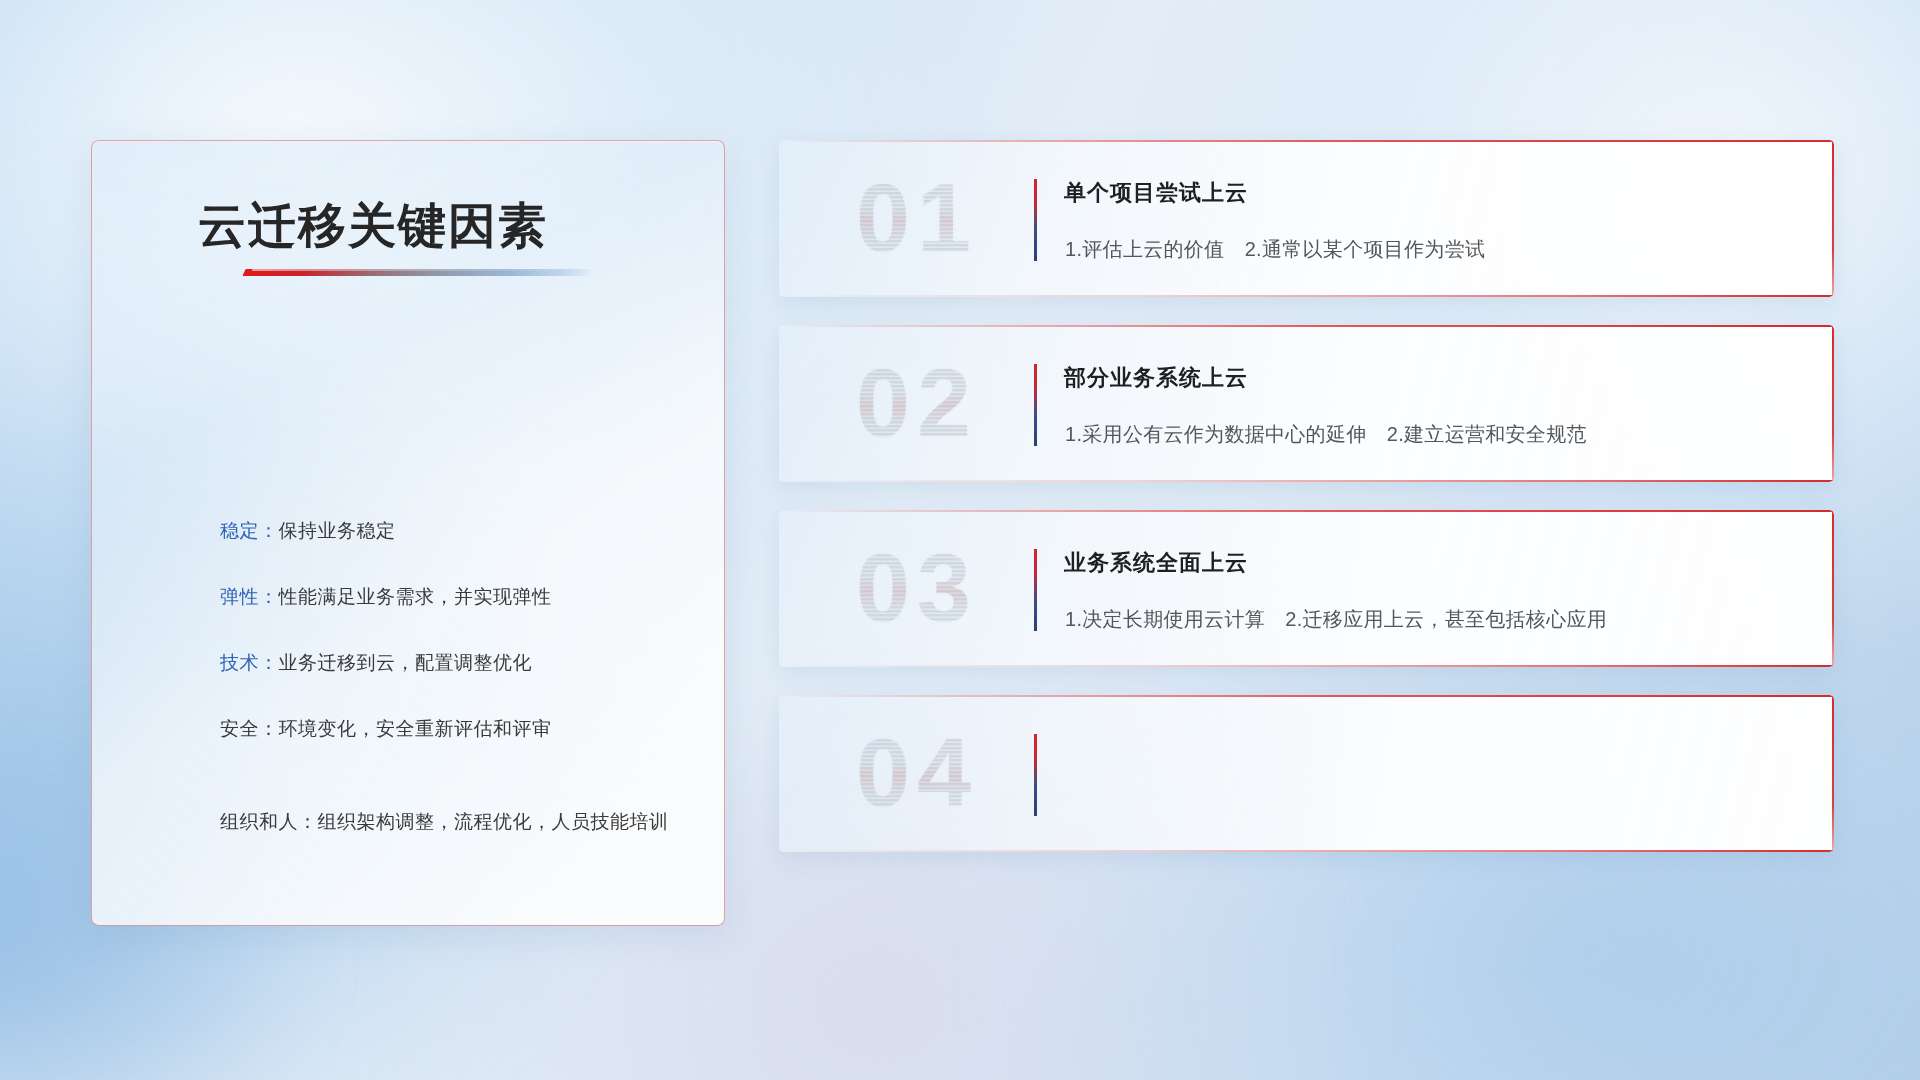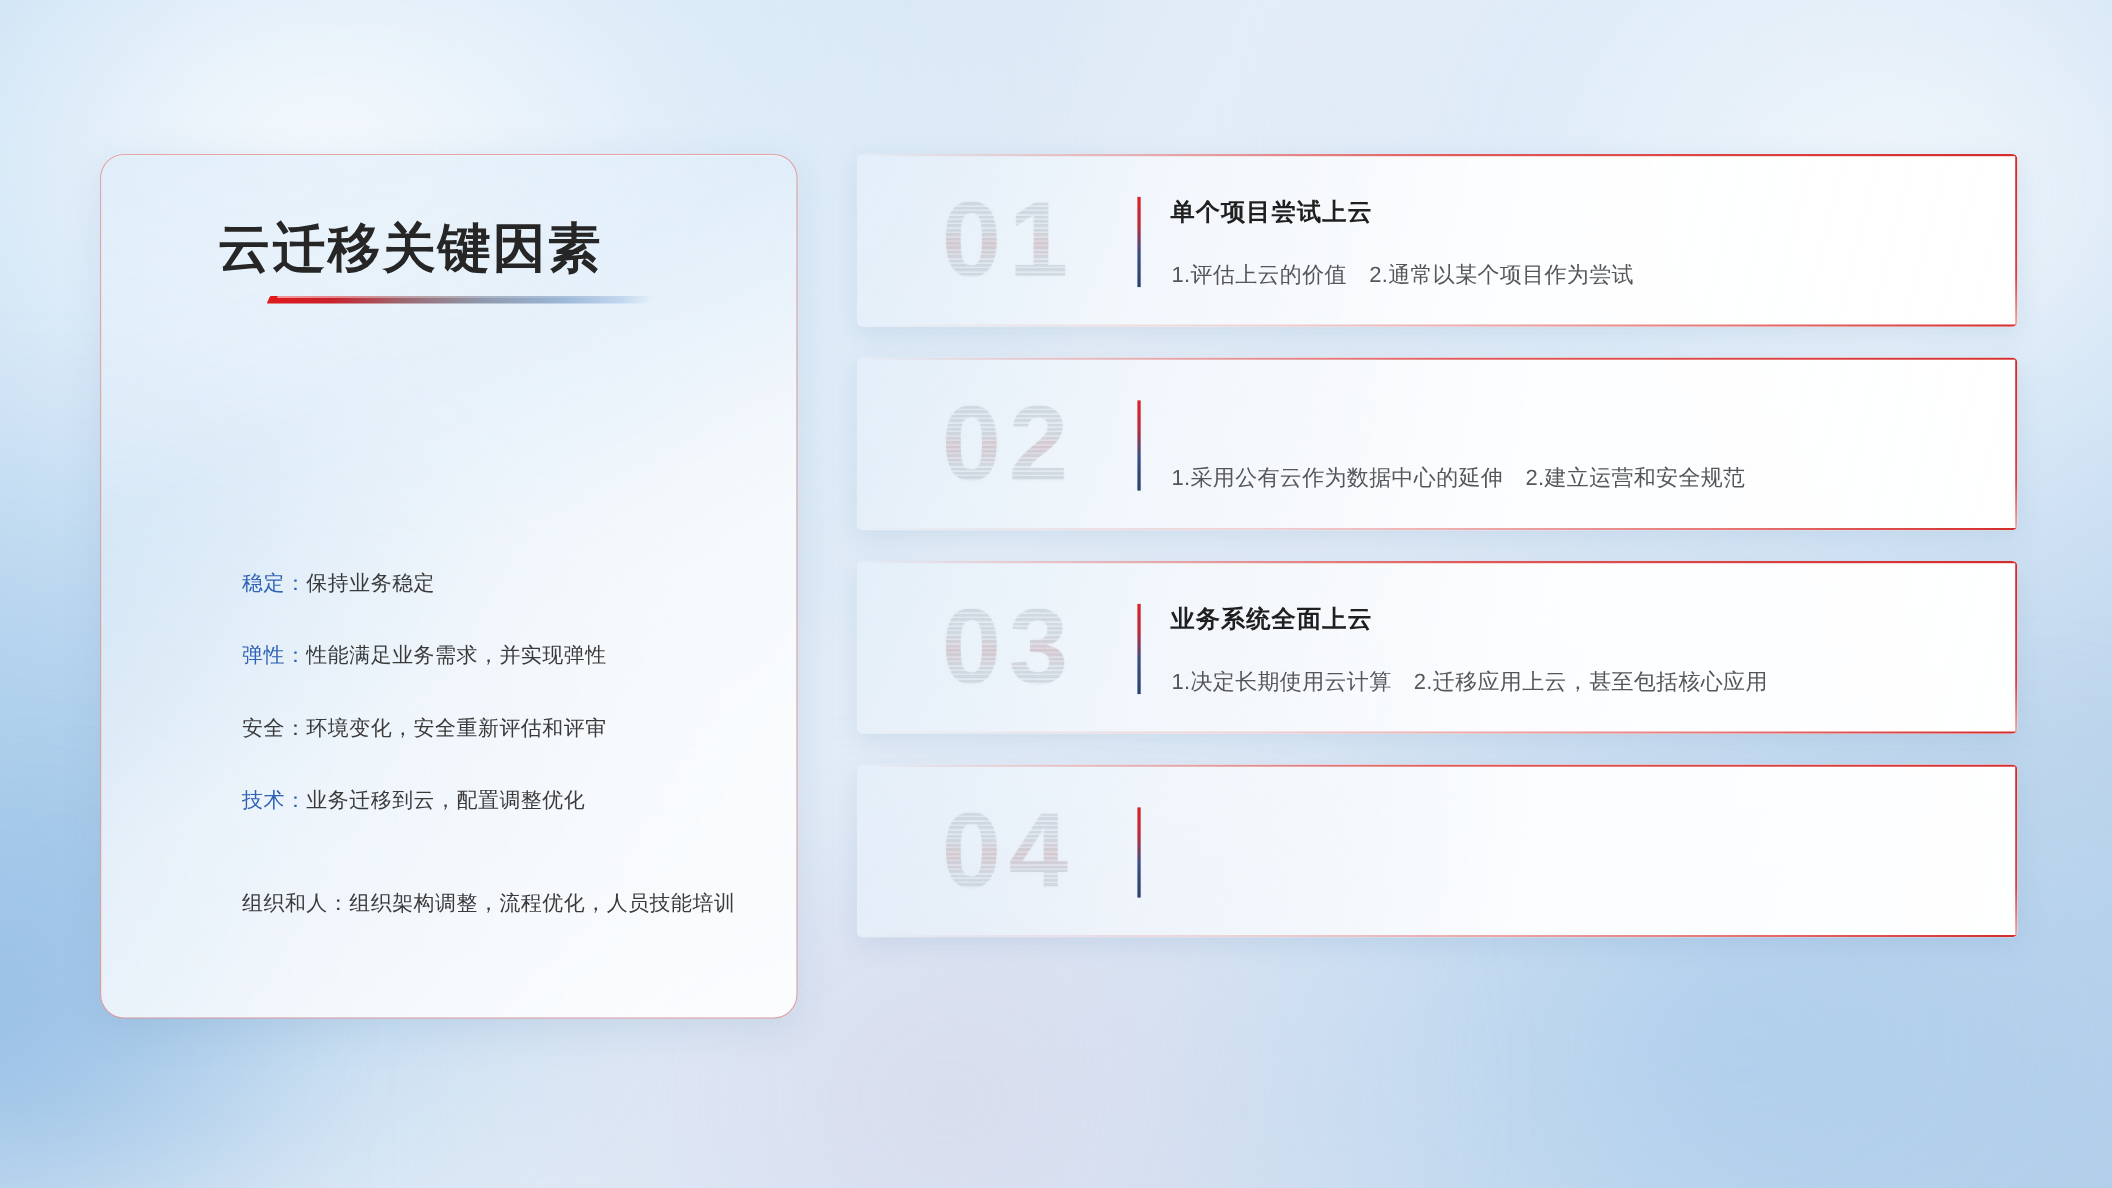--- a/index.html
+++ b/index.html
@@ -48,21 +48,21 @@
     background:radial-gradient(ellipse at 45% 50%, rgba(118,170,220,.50) 0%, rgba(255,255,255,0) 72%);
     filter:blur(40px);
   }
 
   
   #stage { position:absolute; inset:0; z-index:2; }
 
   
   .left-panel {
     position:absolute; left:91px; top:140px; width:634px; height:786px;
-    border-radius:22px;
+    border-radius:8px;
     background:linear-gradient(152deg, rgba(255,255,255,.62) 0%, rgba(255,255,255,.34) 30%, rgba(255,255,255,.72) 58%, rgba(255,255,255,.88) 100%);
     border:1.6px solid rgba(208,74,74,.50);
     box-shadow:0 10px 34px rgba(110,150,190,.18), inset 0 1px 0 rgba(255,255,255,.65);
     backdrop-filter:blur(2px);
     overflow:hidden;
     padding-left:32px;
   }
   .left-panel::before{
     content:""; position:absolute; left:0; top:0; width:100%; height:58%;
     background:linear-gradient(160deg, rgba(196,222,245,.42) 0%, rgba(255,255,255,0) 70%);
@@ -183,24 +183,24 @@
     <div class="panel-rule"></div>
 
     <div class="bullets">
       <div class="bullet">
         <span class="k">稳定：</span><span>保持业务稳定</span>
       </div>
       <div class="bullet">
         <span class="k">弹性：</span><span>性能满足业务需求，并实现弹性</span>
       </div>
       <div class="bullet">
+        <span class="k">技术：</span><span>业务迁移到云，配置调整优化</span>
+      </div>
+      <div class="bullet">
         <span class="k dark">安全：</span><span>环境变化，安全重新评估和评审</span>
-      </div>
-      <div class="bullet">
-        <span class="k">技术：</span><span>业务迁移到云，配置调整优化</span>
       </div>
       <div class="bullet wrap2">
         <span class="k dark">组织和人：</span><span>组织架构调整，流程优化，人员技能培训</span>
       </div>
     </div>
   </section>
 
   <section class="cards">
 
     <article class="card">
@@ -218,20 +218,21 @@
 
     <article class="card">
       <div class="card-sheen"></div>
       <div class="card-border-top"></div>
       <div class="card-border-right"></div>
       <div class="card-border-bottom"></div>
       <div class="card-num-shadow">02</div>
       <div class="card-num">02</div>
       <div class="card-num-red">02</div>
       <div class="card-divider"></div>
+      <h2 class="card-title">部分业务系统上云</h2>
       <p class="card-sub">1.采用公有云作为数据中心的延伸　2.建立运营和安全规范</p>
     </article>
 
     <article class="card">
       <div class="card-sheen"></div>
       <div class="card-border-top"></div>
       <div class="card-border-right"></div>
       <div class="card-border-bottom"></div>
       <div class="card-num-shadow">03</div>
       <div class="card-num">03</div>

